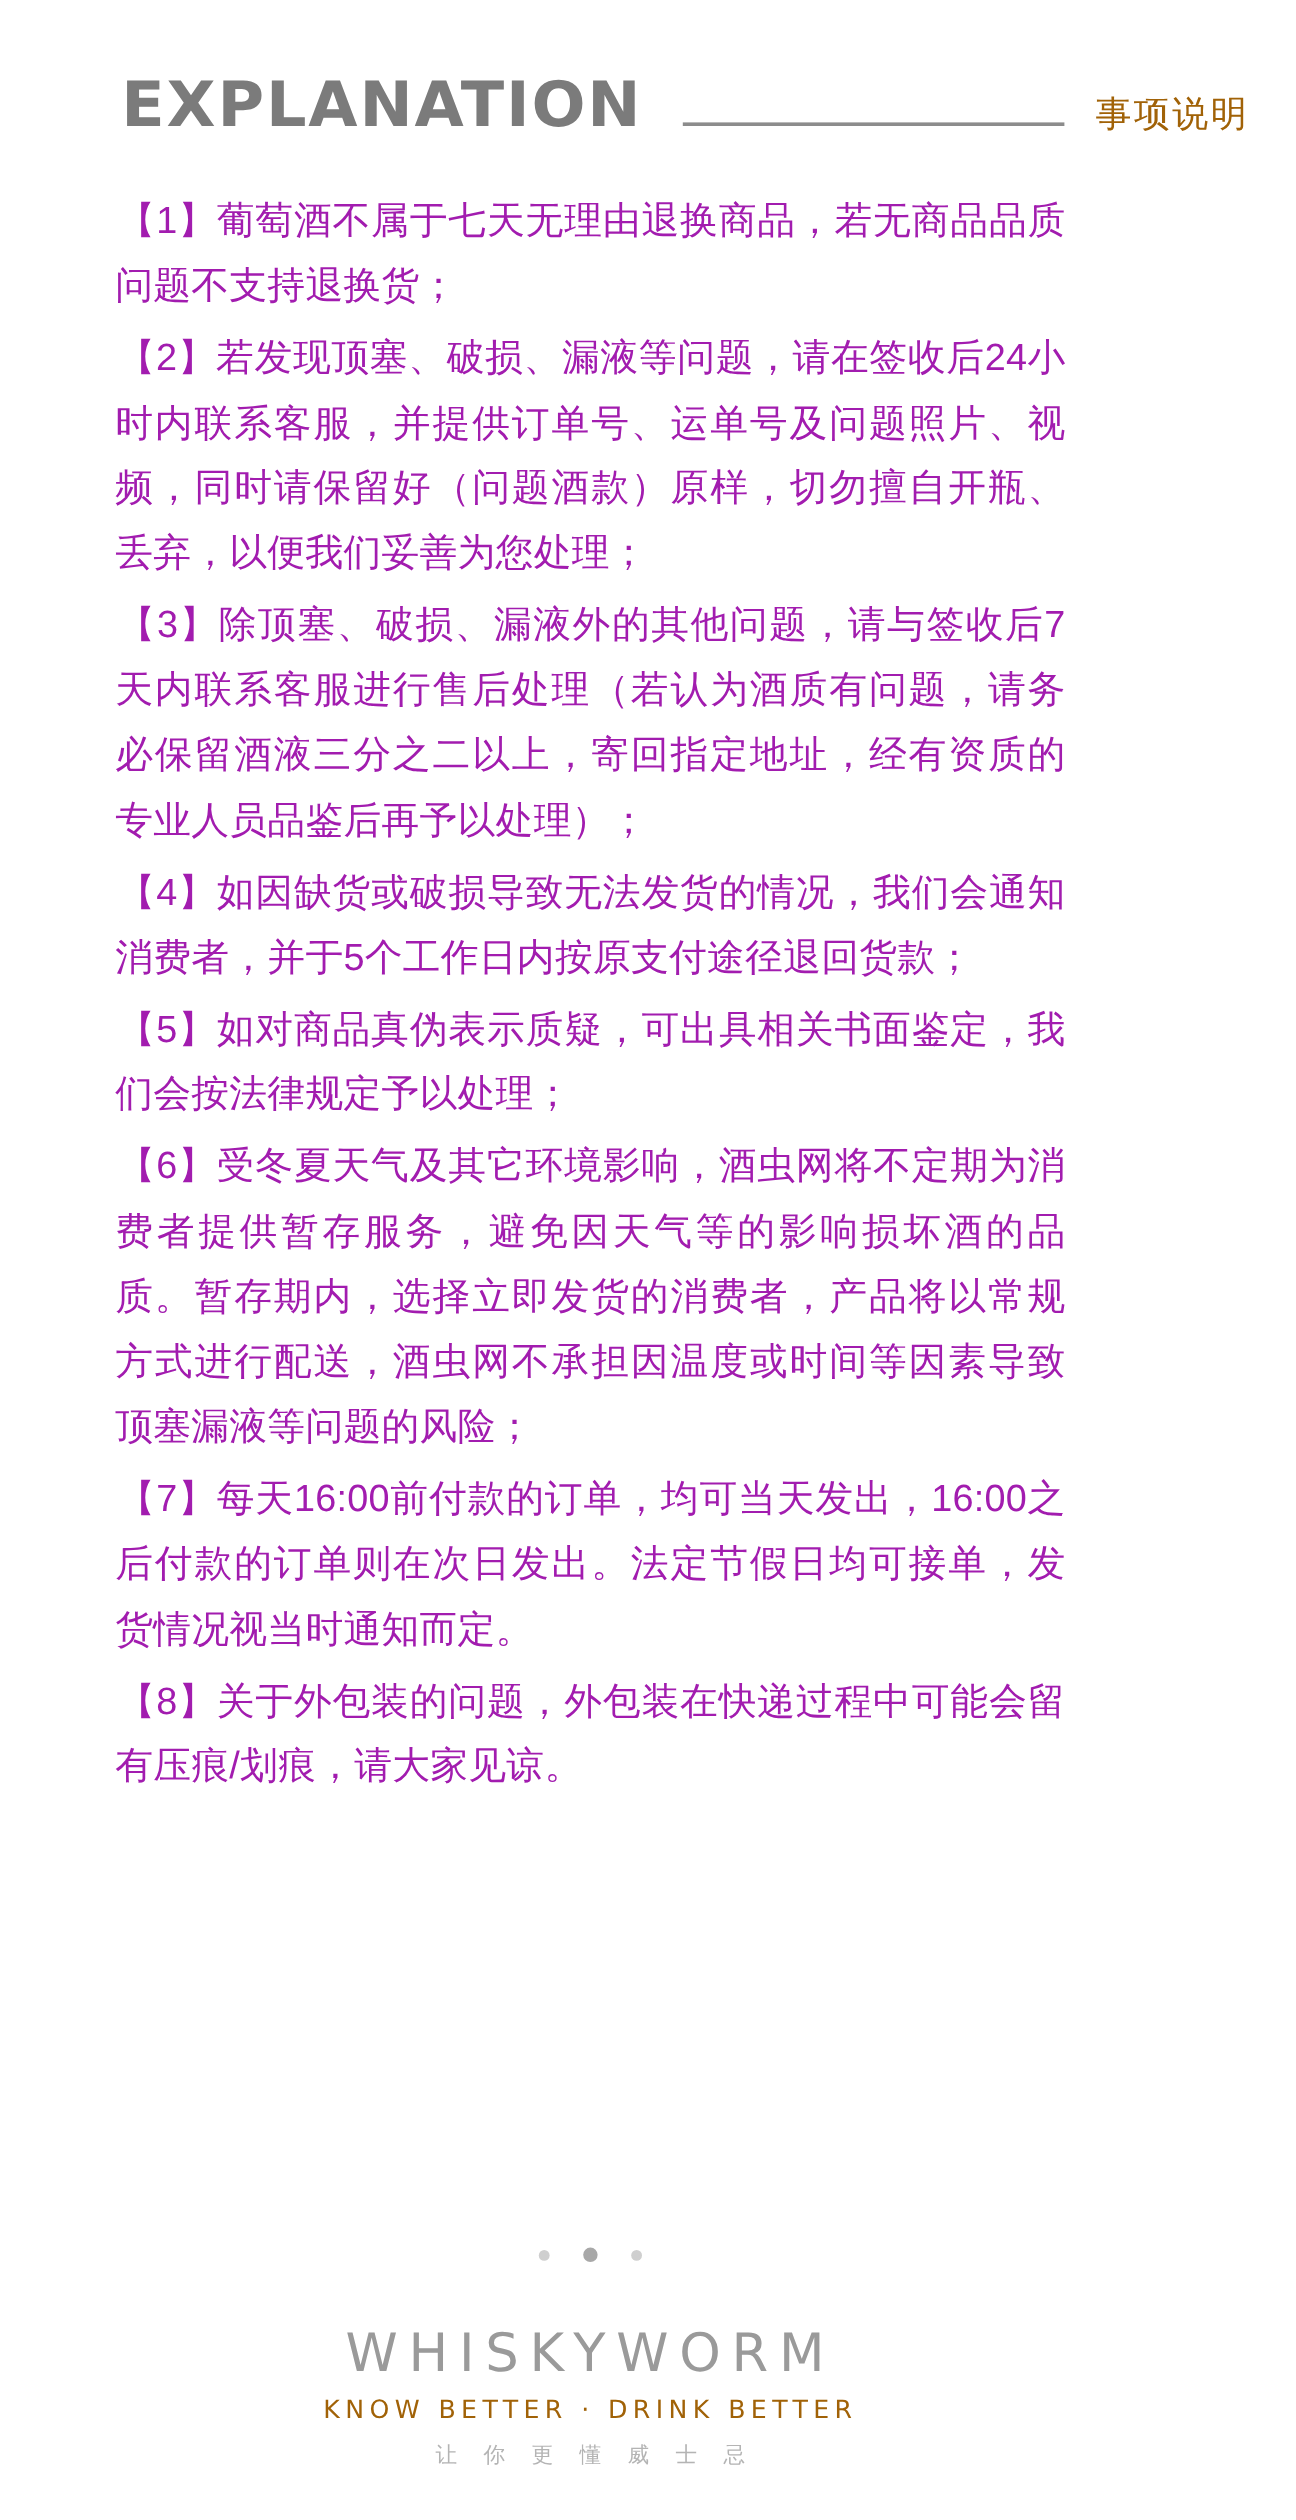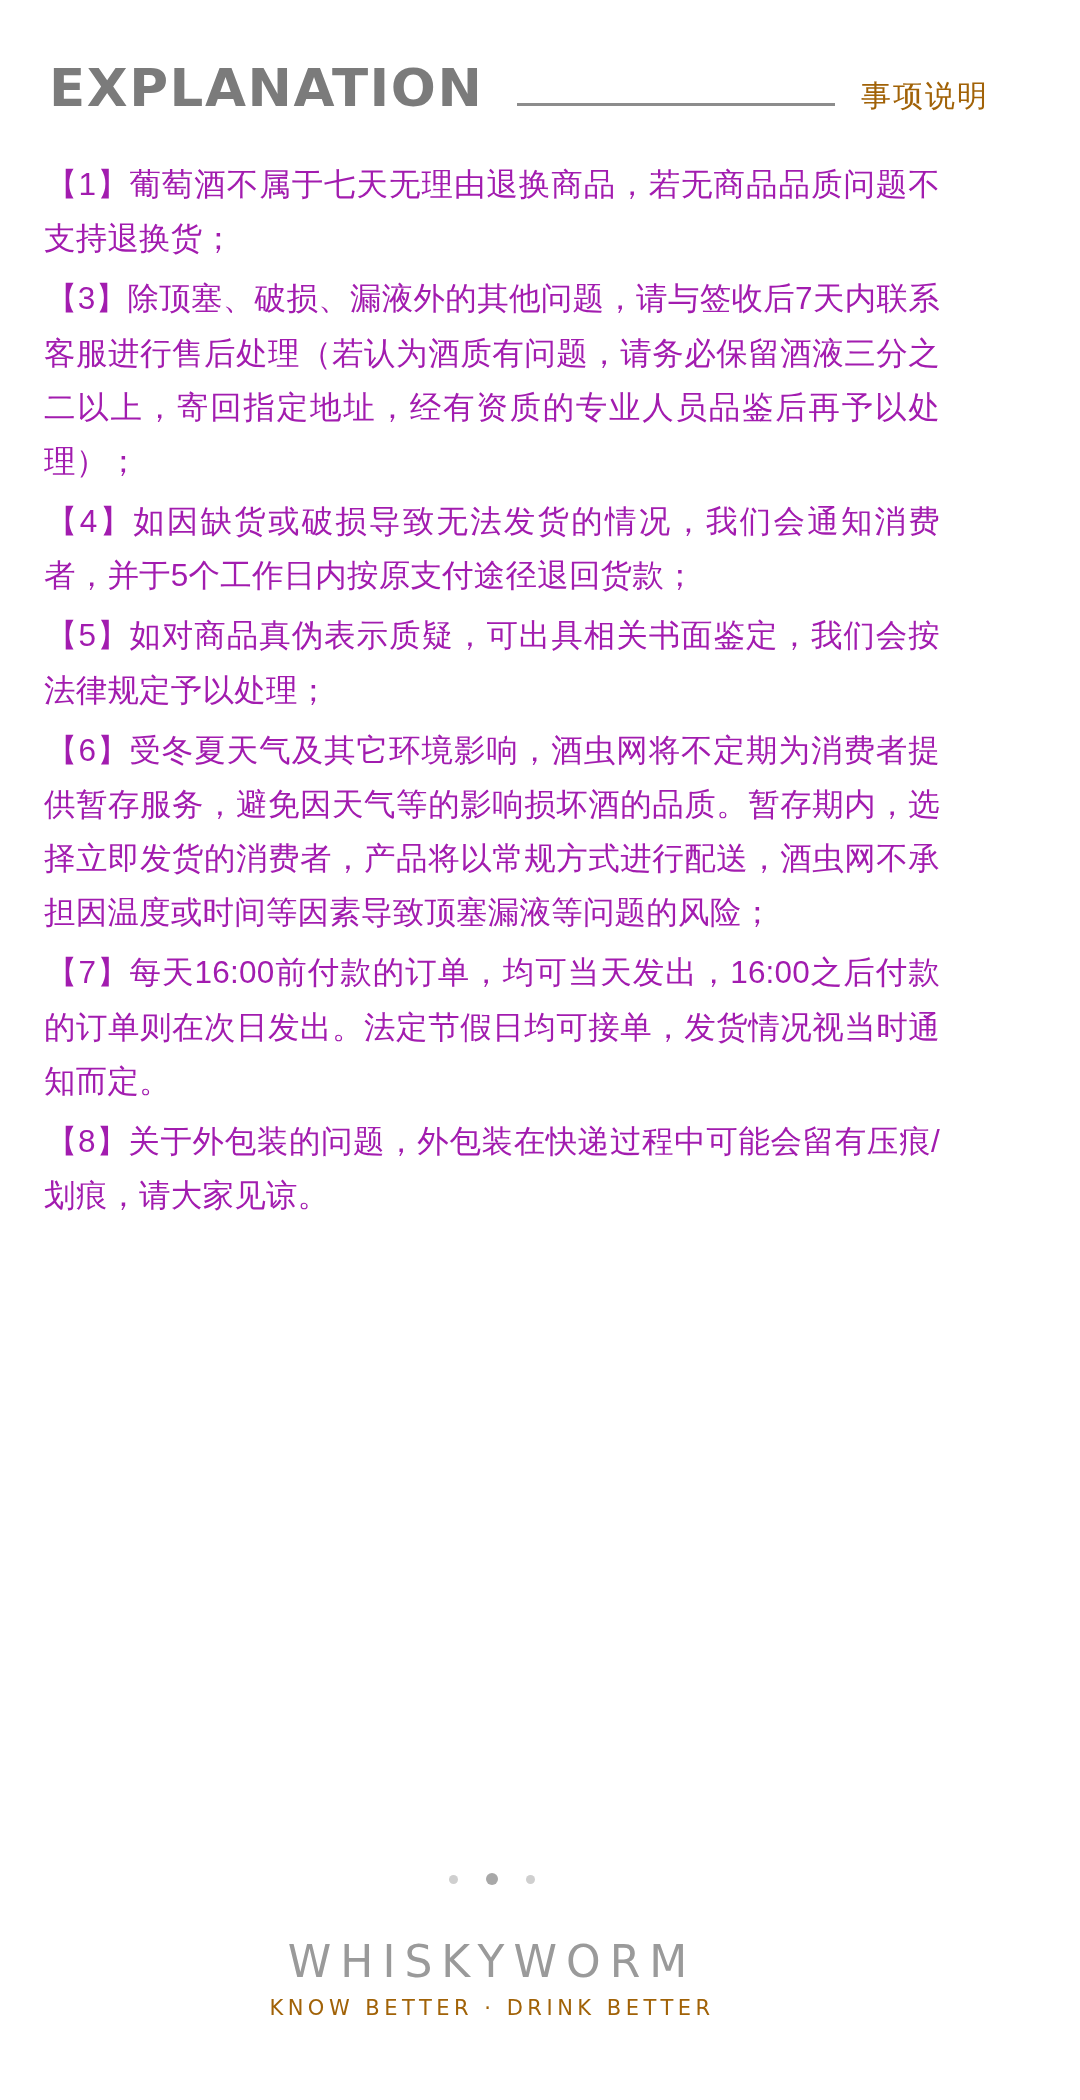--- a/index.html
+++ b/index.html
@@ -13,21 +13,21 @@
     font-family: "Liberation Sans", "DejaVu Sans", sans-serif;
     color: #8a8a8a;
     -webkit-font-smoothing: antialiased;
     position: relative;
     overflow: hidden;
   }
   .page {
     width: 984px;
     height: 2100px;
     box-sizing: border-box;
-    padding: 0 40px;
+    padding: 0 92px;
     position: relative;
   }
 
   
   .header {
     display: flex;
     align-items: baseline;
     padding-top: 62px;
     padding-left: 9px;
   }
@@ -135,32 +135,34 @@
 <div class="page">
 
   <div class="header">
     <div class="header-title">EXPLANATION</div>
     <div class="header-rule"></div>
     <div class="header-sub">事项说明</div>
   </div>
 
   <div class="content">
     <p class="para">【1】葡萄酒不属于七天无理由退换商品，若无商品品质问题不支持退换货；</p>
+    <p class="para">【2】若发现顶塞、破损、漏液等问题，请在签收后24小时内联系客服，并提供订单号、运单号及问题照片、视频，同时请保留好（问题酒款）原样，切勿擅自开瓶、丢弃，以便我们妥善为您处理；</p>
     <p class="para">【3】除顶塞、破损、漏液外的其他问题，请与签收后7天内联系客服进行售后处理（若认为酒质有问题，请务必保留酒液三分之二以上，寄回指定地址，经有资质的专业人员品鉴后再予以处理）；</p>
     <p class="para">【4】如因缺货或破损导致无法发货的情况，我们会通知消费者，并于5个工作日内按原支付途径退回货款；</p>
     <p class="para">【5】如对商品真伪表示质疑，可出具相关书面鉴定，我们会按法律规定予以处理；</p>
     <p class="para">【6】受冬夏天气及其它环境影响，酒虫网将不定期为消费者提供暂存服务，避免因天气等的影响损坏酒的品质。暂存期内，选择立即发货的消费者，产品将以常规方式进行配送，酒虫网不承担因温度或时间等因素导致顶塞漏液等问题的风险；</p>
     <p class="para">【7】每天16:00前付款的订单，均可当天发出，16:00之后付款的订单则在次日发出。法定节假日均可接单，发货情况视当时通知而定。</p>
     <p class="para">【8】关于外包装的问题，外包装在快递过程中可能会留有压痕/划痕，请大家见谅。</p>
   </div>
 
   <div class="dots">
     <span class="dot"></span>
     <span class="dot active"></span>
     <span class="dot"></span>
   </div>
 
   <div class="footer">
     <div class="brand-name">WHISKYWORM</div>
     <div class="brand-tag">KNOW BETTER · DRINK BETTER</div>
+    <div class="brand-cn">让你更懂威士忌</div>
   </div>
 
 </div>
 
 </body></html>

